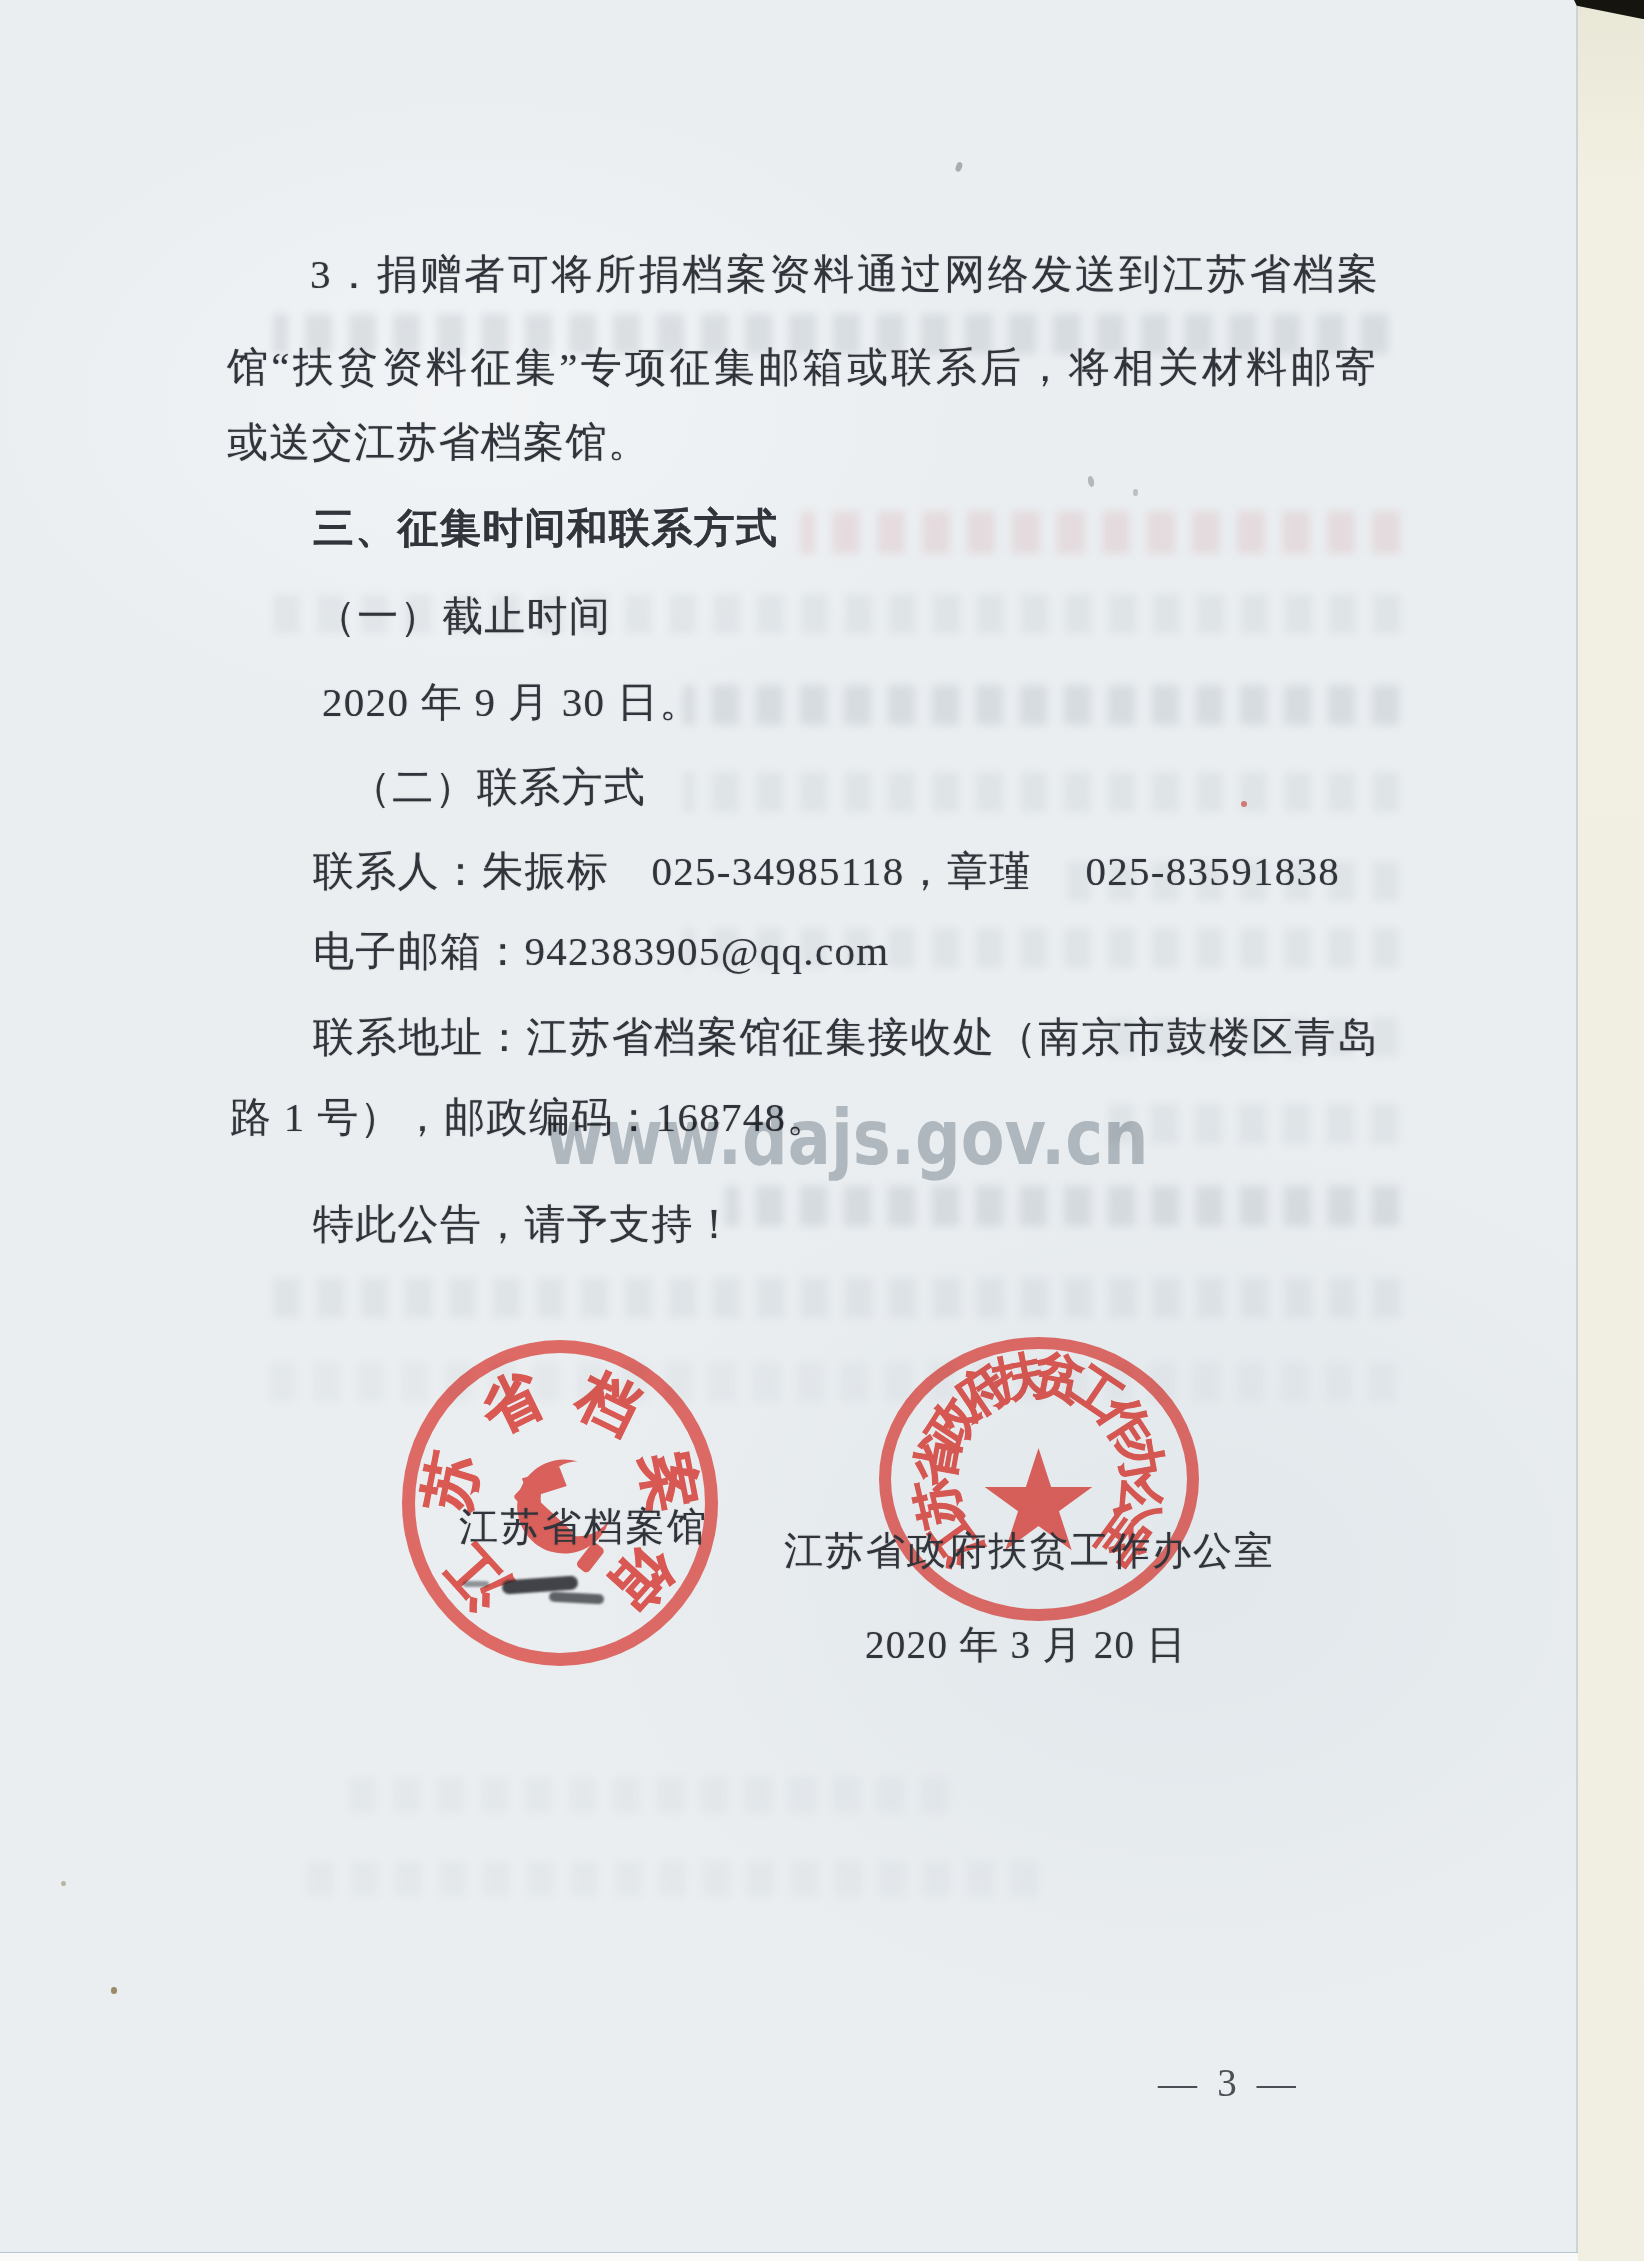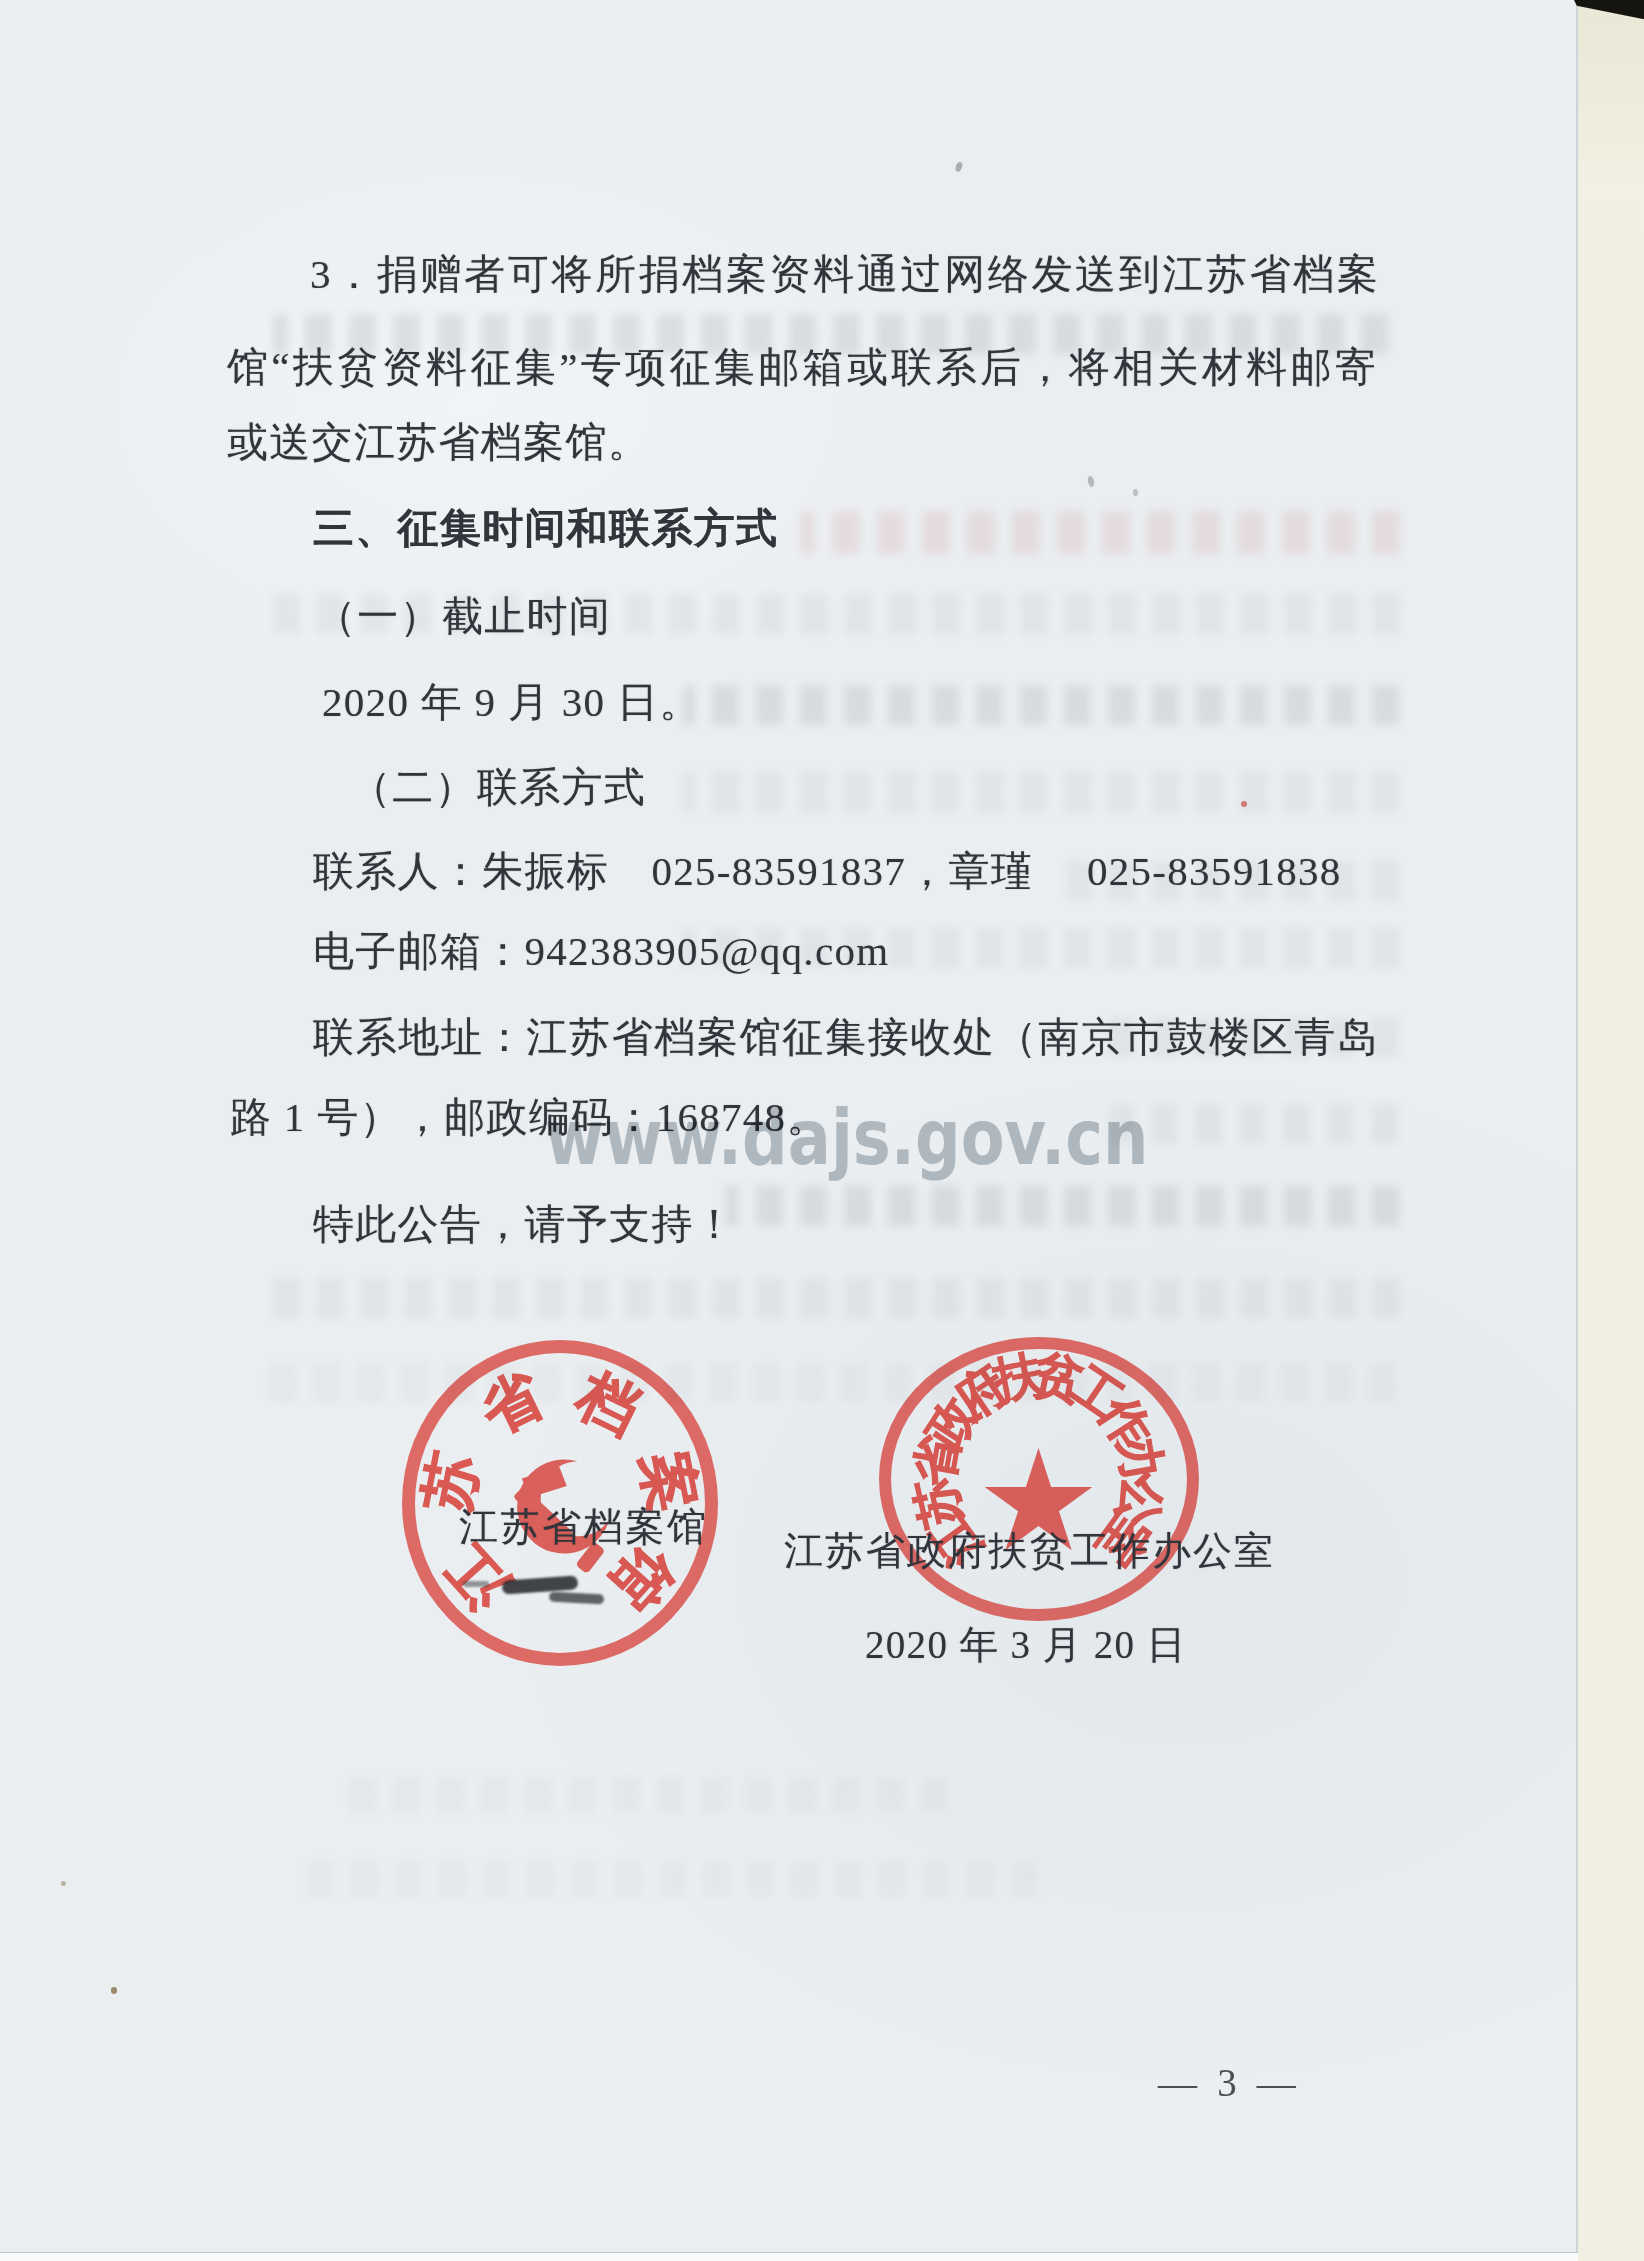--- a/index.html
+++ b/index.html
@@ -76,21 +76,21 @@
   <div class="bleed ghost" style="left:335px;top:1777px;width:613px;height:36px;"></div>
   <div class="bleed ghost" style="left:297px;top:1861px;width:741px;height:36px;"></div>
 
   <div class="t just" style="left:310px;top:249px;width:1068px;">3．捐赠者可将所捐档案资料通过网络发送到江苏省档案</div>
   <div class="t" style="left:227px;top:417px;">或送交江苏省档案馆。</div>
   <div class="t just" style="left:227px;top:342px;width:1149px;">馆“扶贫资料征集”专项征集邮箱或联系后，将相关材料邮寄</div>
   <div class="t heading" style="left:313px;top:503px;text-align:center;">三、征集时间和联系方式</div>
   <div class="t" style="left:315px;top:591px;">（一）截止时间</div>
   <div class="t" style="left:313px;top:677px;margin-left:9px;">2020 年 9 月 30 日。</div>
   <div class="t" style="left:315px;top:762px;margin-left:35px;">（二）联系方式</div>
-  <div class="t" style="left:313px;top:846px;">联系人：朱振标　025-83591837，章瑾　 025-83591838</div>
+  <div class="t" style="left:313px;top:846px;">联系人：朱振标　025-34985118，章瑾　 025-83591838</div>
   <div class="t" style="left:313px;top:926px;">电子邮箱：942383905@qq.com</div>
   <div class="t just" style="left:313px;top:1012px;width:1065px;">联系地址：江苏省档案馆征集接收处（南京市鼓楼区青岛</div>
   <div class="t" style="left:230px;top:1092px;">路 1 号），邮政编码：168748。</div>
   <div class="t" style="left:313px;top:1199px;">特此公告，请予支持！</div>
 
   <div class="watermark">www.dajs.gov.cn</div>
 
   <div class="seal seal-left" style="left:402px;top:1340px;width:316px;height:326px;">
     <div class="ring" style="border:13.5px solid rgba(240,101,94,.92);"></div>
     <span class="schar" style="--a:-132deg">江</span>

